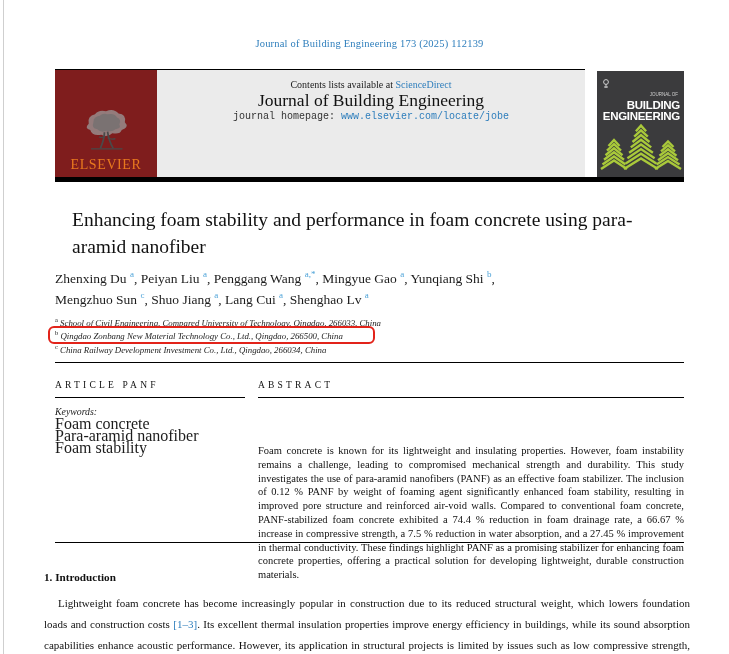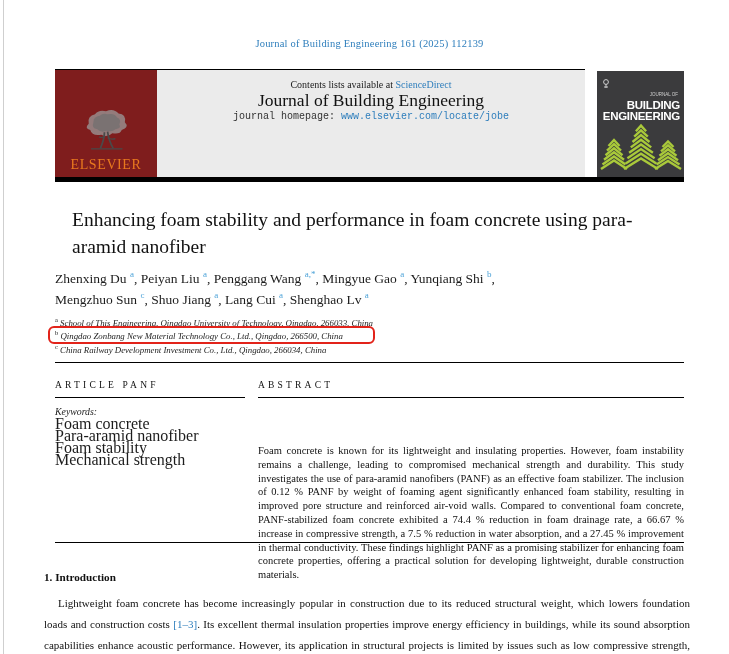--- a/index.html
+++ b/index.html
@@ -67,21 +67,21 @@
   .intro-para{position:absolute;left:44px;top:593px;width:646px;font-size:11px;
               line-height:21px;text-align:justify;text-indent:14px;color:#111;}
   .ref-link{color:#2e7ebc;}
   a,.lnk{text-decoration:none;cursor:pointer;}
 </style>
 </head>
 <body>
 
 <div class="page-edge"></div>
 
-<div class="citation">Journal of Building Engineering 161 (2025) 112139</div>
+<div class="citation">Journal of Building Engineering 173 (2025) 112139</div>
 
 <div class="masthead">
   <div class="logo-cell">
     <span>
       <svg width="58" height="44" viewBox="0 0 64 56">
         <path d="M10,20 Q8,10 18,8 Q22,2 32,4 Q42,0 48,7 Q58,8 56,18 Q62,24 52,28 Q50,34 40,32 Q34,38 26,34 Q14,36 12,28 Q4,26 10,20 Z" fill="#9b9b9b" opacity="0.75"></path>
         <path d="M16,18 Q16,11 24,10 Q28,6 34,8 Q43,6 46,12 Q52,14 49,21 Q52,26 44,27 Q40,31 33,29 Q25,32 21,27 Q13,26 16,18 Z" fill="#6f6f6f" opacity="0.7"></path>
         <path d="M30,31 C30,38 28,44 25,51 M34,30 C35,38 37,44 41,51" stroke="#4a4a4a" stroke-width="2.2" fill="none"></path>
         <path d="M31,36 C28,38 26,38 23,37 M34,38 C38,40 41,40 44,39" stroke="#4a4a4a" stroke-width="1.4" fill="none"></path>
         <path d="M13,52 L53,52" stroke="#4a4a4a" stroke-width="1.6"></path>
@@ -135,36 +135,35 @@
   </span>
 </div>
 
 <div class="thick-bar"></div>
 
 <div class="art-title">Enhancing foam stability and performance in foam concrete using para-aramid nanofiber</div>
 
 <div class="authors"><span>Zhenxing Du&nbsp;</span><sup>a</sup><span>, </span><span>Peiyan Liu&nbsp;</span><sup>a</sup><span>, </span><span>Penggang Wang&nbsp;</span><sup>a,*</sup><span>, </span><span>Mingyue Gao&nbsp;</span><sup>a</sup><span>, </span><span>Yunqiang Shi&nbsp;</span><sup>b</sup><span>,</span><br><span>Mengzhuo Sun&nbsp;</span><sup>c</sup><span>, </span><span>Shuo Jiang&nbsp;</span><sup>a</sup><span>, </span><span>Lang Cui&nbsp;</span><sup>a</sup><span>, </span><span>Shenghao Lv&nbsp;</span><sup>a</sup><span></span></div>
 
 <div class="affils">
-    <div><span><sup>a</sup><span> School of This Engineering, Qingdao University of Technology, Qingdao, 266033, China</span></span></div>
+    <div><span><sup>a</sup><span> School of Civil Engineering, Compared University of Technology, Qingdao, 266033, China</span></span></div>
     <div><span class="affil-box"><sup>b</sup><span> Qingdao Zonbang New Material Technology Co., Ltd., Qingdao, 266500, China</span></span></div>
     <div><span><sup>c</sup><span> China Railway Development Investment Co., Ltd., Qingdao, 266034, China</span></span></div>
   </div>
 
 <div class="rule rule-1"></div>
 
 <div class="info-col">
   <div class="col-heading">ARTICLE PANF</div>
   <div class="col-rule"></div>
   <div class="kw-label">Keywords:</div>
   <div>
       <div class="kw-item">Foam concrete</div>
       <div class="kw-item">Para-aramid nanofiber</div>
       <div class="kw-item">Foam stability</div>
-      <div class="kw-item">Mechanical strength</div>
     </div>
 </div>
 
 <div class="abs-col">
   <div class="col-heading">ABSTRACT</div>
   <div class="col-rule"></div>
   <div class="abs-text">Foam concrete is known for its lightweight and insulating properties. However, foam instability remains a challenge, leading to compromised mechanical strength and durability. This study investigates the use of para-aramid nanofibers (PANF) as an effective foam stabilizer. The inclusion of 0.12 % PANF by weight of foaming agent significantly enhanced foam stability, resulting in improved pore structure and reinforced air-void walls. Compared to conventional foam concrete, PANF-stabilized foam concrete exhibited a 74.4 % reduction in foam drainage rate, a 66.67 % increase in compressive strength, a 7.5 % reduction in water absorption, and a 27.45 % improvement in thermal conductivity. These findings highlight PANF as a promising stabilizer for enhancing foam concrete properties, offering a practical solution for developing lightweight, durable construction materials.</div>
 </div>
 
 <div class="rule rule-2"></div>

